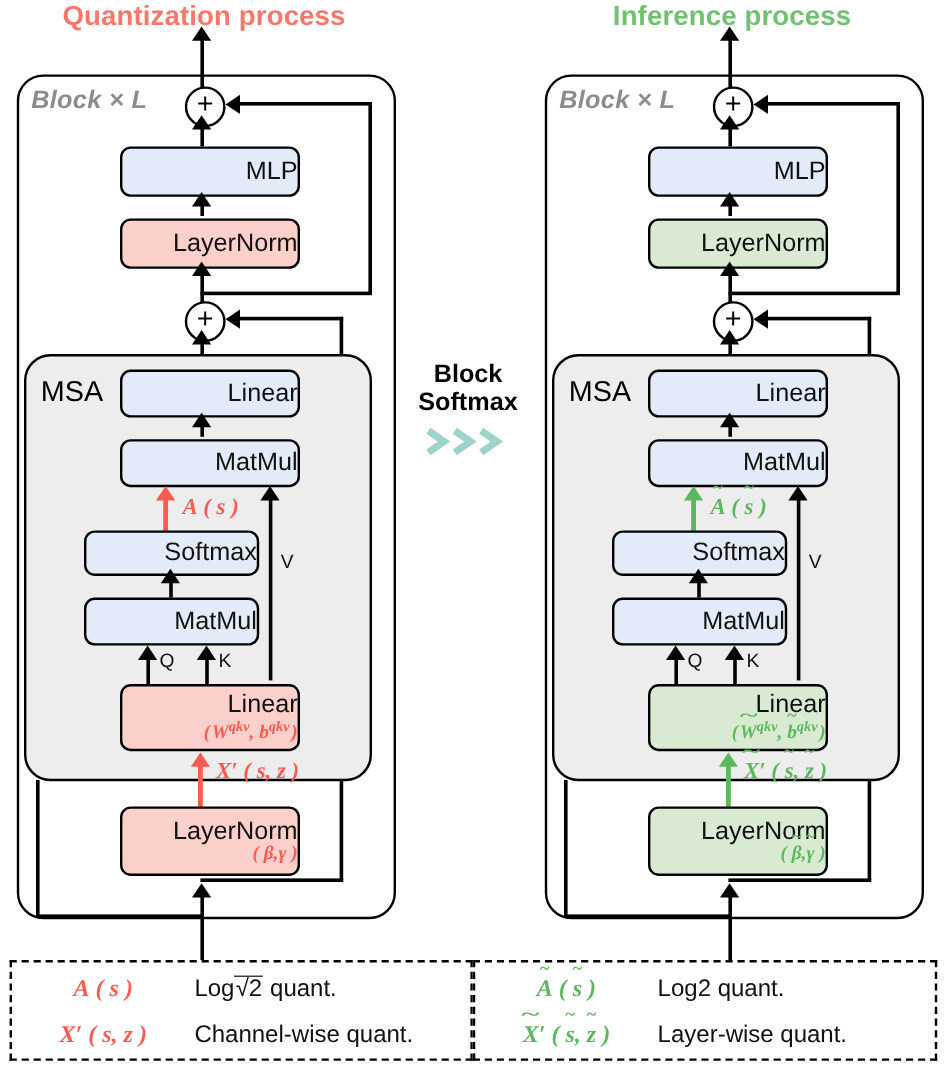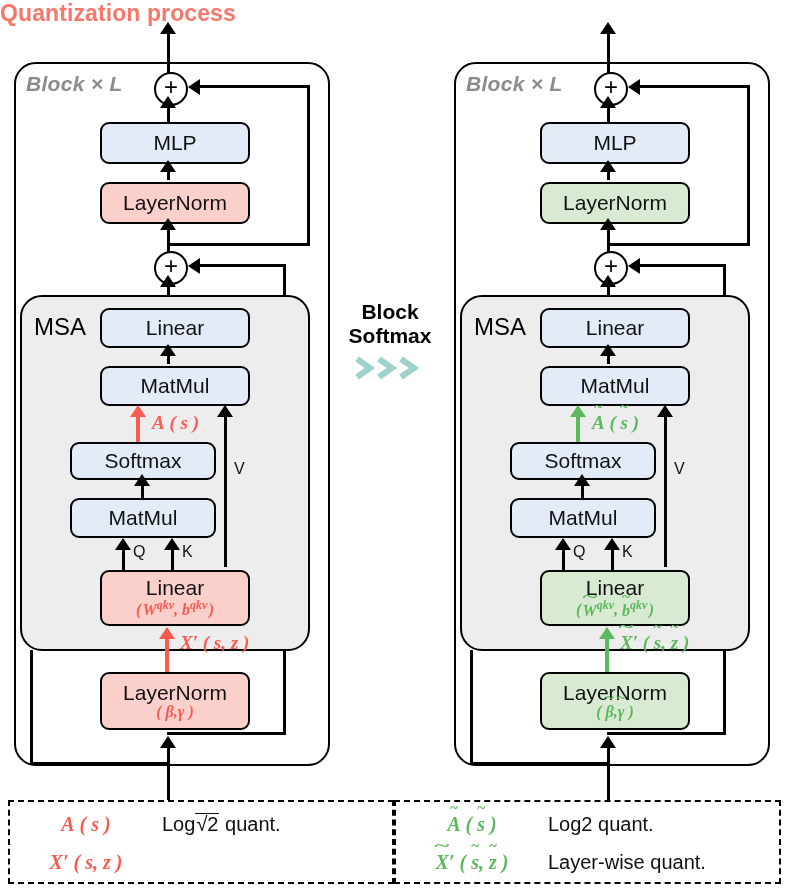--- a/index.html
+++ b/index.html
@@ -1,30 +1,30 @@
 <!DOCTYPE html>
 <html><head>
 <meta charset="utf-8">
 <style>
   html,body{margin:0;padding:0;background:#fff;}
   body{width:789px;height:890px;font-family:"Liberation Sans",sans-serif;position:relative;overflow:hidden;}
   .panel{position:absolute;top:0;width:340px;height:890px;}
   .panel.left{left:0;}
   .panel.right{left:440px;}
-  .ptitle{position:absolute;top:0;left:0;width:340px;font-size:23px;font-weight:bold;letter-spacing:.1px;}
+  .ptitle{position:absolute;top:0;left:0;width:340px;text-align:center;font-size:23px;font-weight:bold;letter-spacing:.1px;}
   .ptitle.q{color:#f7786b;}
   .ptitle.i{color:#6fc36f;}
 
   .blockbox{position:absolute;left:14px;top:62px;width:312px;height:700px;border:2.5px solid #000;border-radius:22px;background:transparent;}
   .blocklabel{position:absolute;left:26px;top:72px;font-size:21px;font-style:italic;font-weight:bold;color:#8c8c8c;letter-spacing:.3px;}
 
   .msabox{position:absolute;left:20px;top:295px;width:286px;height:352px;background:#ededed;border:2.5px solid #000;border-radius:22px;}
   .msalabel{position:absolute;left:34px;top:313px;font-size:24px;color:#000;}
 
-  .nbox{position:absolute;border:2.5px solid #000;border-radius:9px;box-sizing:border-box;display:flex;flex-direction:column;align-items:center;justify-content:center;line-height:1.02;}
+  .nbox{position:absolute;border:2.5px solid #000;border-radius:9px;box-sizing:border-box;display:flex;flex-direction:column;align-items:flex-end;justify-content:center;line-height:1.02;}
   .nbox .lbl{font-size:21px;color:#111;}
   .nbox .sub{font-size:16px;margin-top:1px;font-family:"Liberation Serif",serif;font-weight:bold;font-style:italic;}
   .blue{background:#e3ebf8;}
   .pink{background:#fbd0cb;}
   .green{background:#d9ead3;}
 
   .vline{position:absolute;background:#000;width:3px;}
   .hline{position:absolute;background:#000;height:3px;}
   .vline.red,.vline.grn{width:4px;}
   .vline.red{background:#fa5a50;}
@@ -179,20 +179,21 @@
       <g fill="none" stroke="#9ed3cc" stroke-width="6" stroke-linecap="butt" stroke-linejoin="miter">
         <polyline points="5,4 18,13 5,22"></polyline>
         <polyline points="27,4 40,13 27,22"></polyline>
         <polyline points="49,4 62,13 49,22"></polyline>
       </g>
     </svg>
   </div>
 </div>
 
 <div class="panel right">
+  <div class="ptitle i">Inference process</div>
 
   <div class="blockbox"></div>
   <div class="blocklabel">Block × L</div>
 
   <div class="vline" style="left:167px;top:30px;height:56px;"></div>
   <div class="arrowhead" style="left:160px;top:22px;"></div>
 
   <div class="plus" style="left:154px;top:72px;">
       <span>+</span>
     </div>
@@ -291,20 +292,21 @@
   <div class="vline" style="left:30px;top:650px;height:114px;"></div>
 </div>
 
 <div class="legend l">
   <div class="lrow" style="top:3px;">
     <div class="lsym" style="color:#fa5a50;"><b>A</b> ( <i>s</i> )</div>
     <div class="ltxt">Log<span class="rad">√2</span> quant.</div>
   </div>
   <div class="lrow" style="top:41px;">
     <div class="lsym" style="color:#fa5a50;"><b>X</b>′ ( <i>s</i>, <i>z</i> )</div>
+    <div class="ltxt">Channel-wise quant.</div>
   </div>
 </div>
 
 <div class="legend r">
   <div class="lrow" style="top:3px;">
     <div class="lsym" style="color:#5cb85c;"><span class="til"><b>A</b></span> ( <span class="til"><i>s</i></span> )</div>
     <div class="ltxt">Log2 quant.</div>
   </div>
   <div class="lrow" style="top:41px;">
     <div class="lsym" style="color:#5cb85c;"><span class="wtil"><b>X</b></span>′ ( <span class="til"><i>s</i></span>, <span class="til"><i>z</i></span> )</div>

